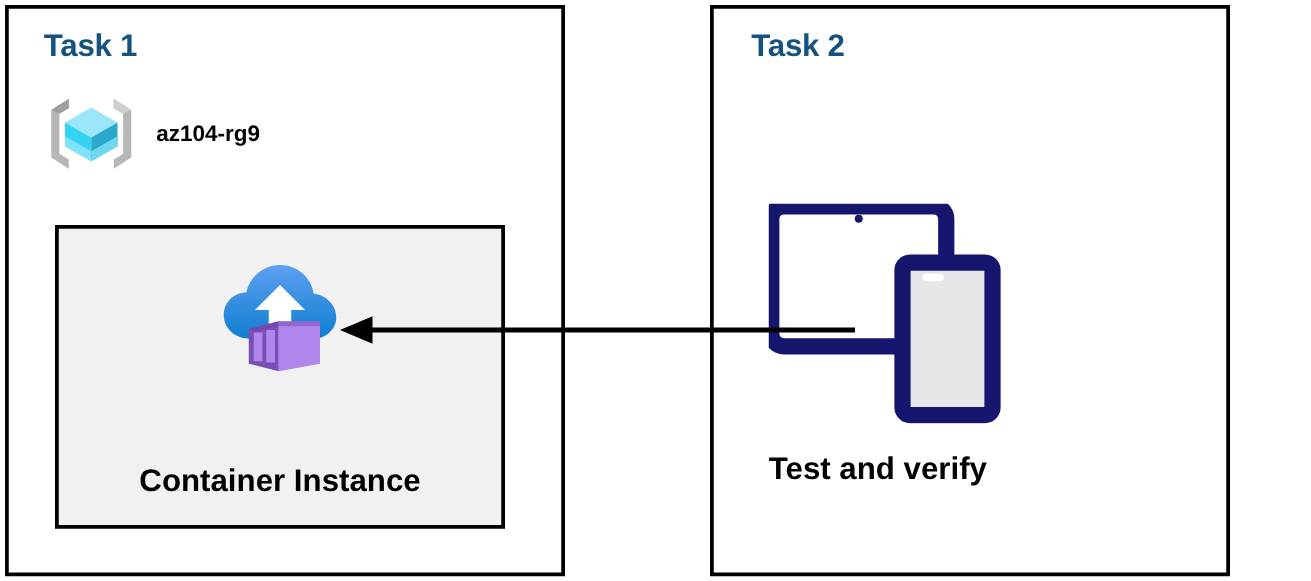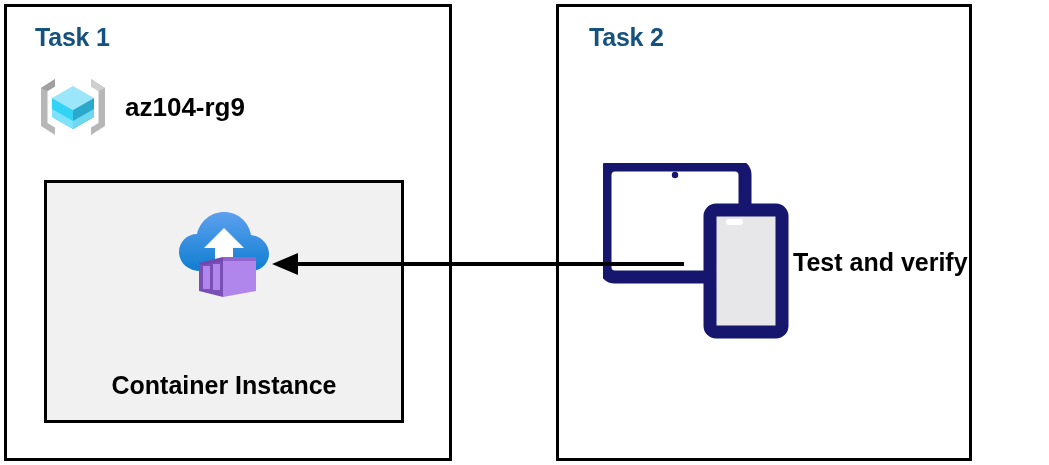--- a/index.html
+++ b/index.html
@@ -29,21 +29,21 @@
     border: 3px solid #000000;
     box-sizing: border-box;
   }
   #panel-task1 {
     left: 4px;
     top: 4px;
     width: 448px;
     height: 457px;
   }
   #panel-task2 {
-    left: 556px;
+    left: 568px;
     top: 4px;
     width: 416px;
     height: 457px;
   }
 
   .panel-title {
     position: absolute;
     font-size: 25px;
     font-weight: bold;
     color: #15527f;
@@ -61,21 +61,21 @@
     display: flex;
     align-items: center;
     gap: 14px;
   }
   #rg-icon {
     width: 76px;
     height: 76px;
     display: block;
   }
   #rg-label {
-    font-size: 26px;
+    font-size: 18px;
     font-weight: bold;
     color: #000000;
     white-space: nowrap;
   }
 
   
   #container-box {
     position: absolute;
     left: 37px;
     top: 173px;
@@ -104,22 +104,22 @@
     white-space: nowrap;
   }
 
   
   #devices-block {
     position: absolute;
     left: 600px;
     top: 160px;
     width: 380px;
     display: flex;
-    flex-direction: row;
-    align-items: center;
+    flex-direction: column;
+    align-items: flex-start;
   }
   #devices-icon {
     width: 190px;
     height: 176px;
     display: block;
   }
   #devices-label {
     font-size: 25px;
     font-weight: bold;
     color: #000000;

